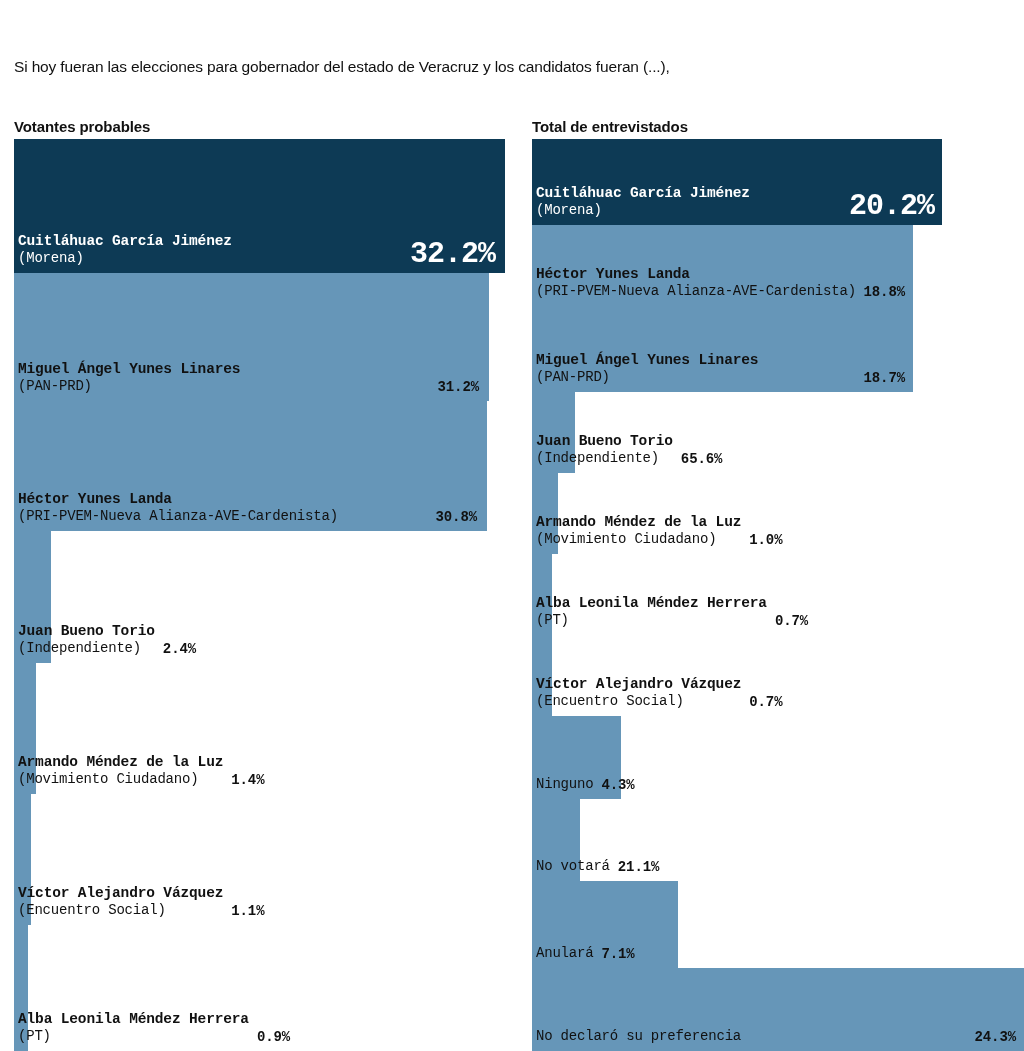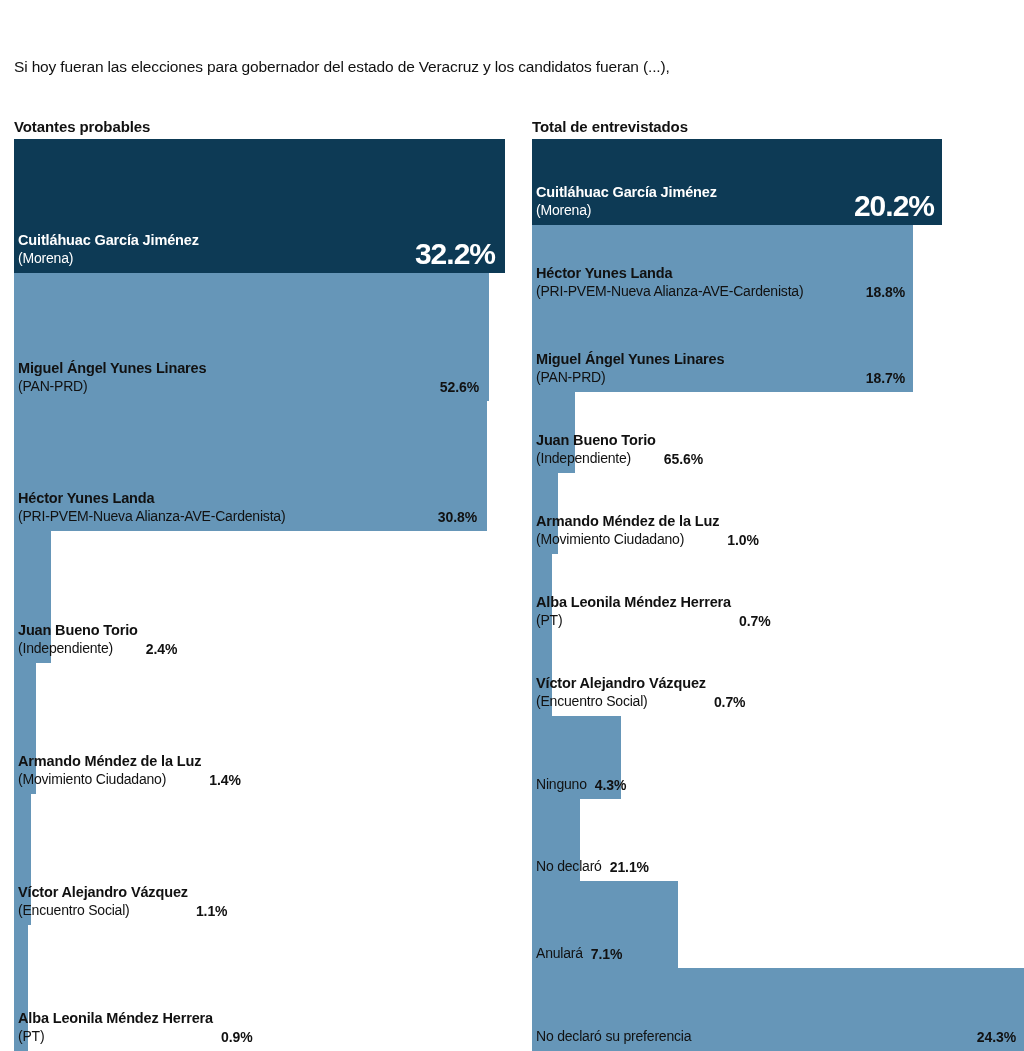--- a/index.html
+++ b/index.html
@@ -38,20 +38,21 @@
     color: #111111;
     letter-spacing: -0.1px;
   }
   #header-left  { left: 14px;  top: 118px; }
   #header-right { left: 532px; top: 118px; }
 
   
   .panel {
     position: absolute;
     top: 139px;
+    font-family: Liberation Mono, monospace;
   }
   #panel-left  { left: 14px;  width: 1010px; height: 912px; }
   #panel-right { left: 532px; width: 492px;  height: 912px; }
 
   
   .bar {
     position: absolute;
     left: 0;
     box-sizing: border-box;
     overflow: visible;
@@ -132,21 +133,21 @@
       <div class="fill" style="width: 491px;"></div>
       <div class="labelwrap" style="width: 487px;">
         <span class="names"><span class="cand">Cuitláhuac García Jiménez</span><span class="party">(Morena)</span></span>
         <span class="pct edge" style="right: 10px; bottom: -2px;">32.2%</span>
       </div>
     </div>
     <div class="bar light" style="top: 134px; height: 128px; width: 475px;">
       <div class="fill" style="width: 475px;"></div>
       <div class="labelwrap" style="width: 471px;">
         <span class="names"><span class="cand">Miguel Ángel Yunes Linares</span><span class="party">(PAN-PRD)</span></span>
-        <span class="pct edge" style="right: 10px; bottom: 0px;">52.6%</span>
+        <span class="pct edge" style="right: 10px; bottom: 0px;">31.2%</span>
       </div>
     </div>
     <div class="bar light" style="top: 262px; height: 130px; width: 473px;">
       <div class="fill" style="width: 473px;"></div>
       <div class="labelwrap" style="width: 469px;">
         <span class="names"><span class="cand">Héctor Yunes Landa</span><span class="party">(PRI-PVEM-Nueva Alianza-AVE-Cardenista)</span></span>
         <span class="pct edge" style="right: 10px; bottom: 0px;">30.8%</span>
       </div>
     </div>
     <div class="bar light" style="top: 392px; height: 132px; width: 37px;">
@@ -231,21 +232,21 @@
     <div class="bar light" style="top: 577px; height: 83px; width: 89px;">
       <div class="fill" style="width: 89px;"></div>
       <div class="labelwrap">
         <span class="names"><span class="party">Ninguno</span></span>
         <span class="pct inline">4.3%</span>
       </div>
     </div>
     <div class="bar light" style="top: 660px; height: 82px; width: 48px;">
       <div class="fill" style="width: 48px;"></div>
       <div class="labelwrap">
-        <span class="names"><span class="party">No declaró</span></span>
+        <span class="names"><span class="party">No votará</span></span>
         <span class="pct inline">21.1%</span>
       </div>
     </div>
     <div class="bar light" style="top: 742px; height: 87px; width: 146px;">
       <div class="fill" style="width: 146px;"></div>
       <div class="labelwrap">
         <span class="names"><span class="party">Anulará</span></span>
         <span class="pct inline">7.1%</span>
       </div>
     </div>

